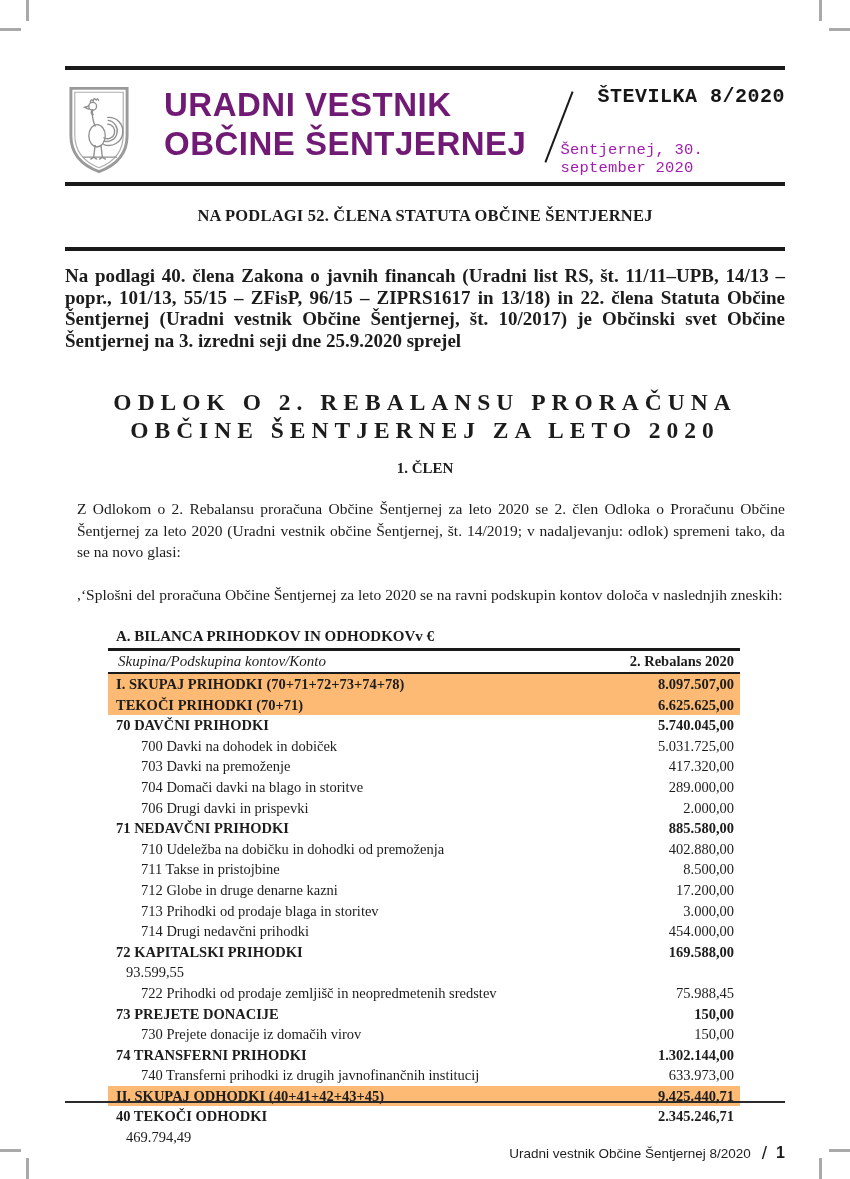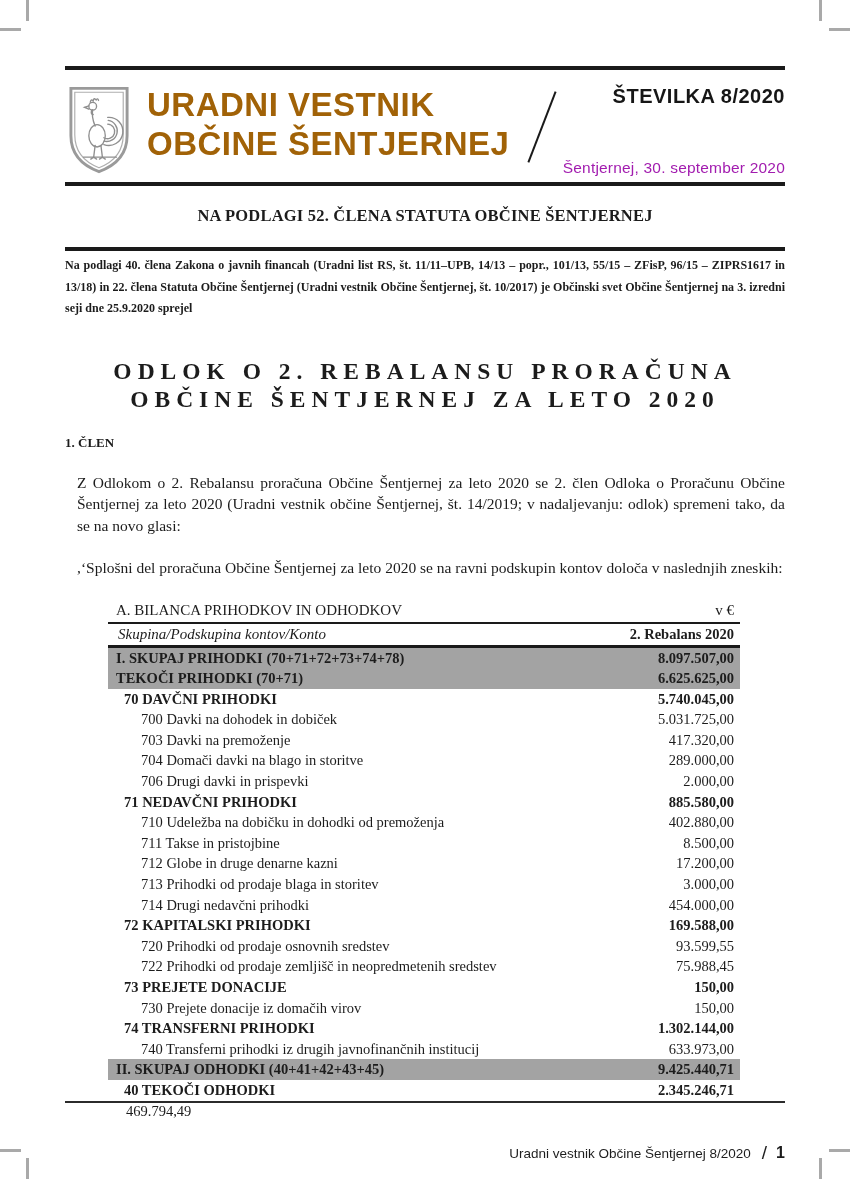--- a/index.html
+++ b/index.html
@@ -13,57 +13,57 @@
   .crop.h { width:21px; height:3px; }
 
   .page { position:absolute; left:65px; top:0; width:720px; }
 
   .rule-thick { height:4px; background:#1a1a1a; }
   .rule1 { margin-top:66px; }
 
   
   .masthead { display:flex; align-items:flex-start; padding:15px 0 10px 3px; height:112px; }
   .coat { width:62px; height:90px; flex:0 0 auto; }
-  .mast-title { margin-left:17px; font-family:"Liberation Sans", sans-serif;
+  .mast-title { margin-left:34px; font-family:"Liberation Sans", sans-serif;
                 font-weight:bold; font-size:33px; line-height:39px; letter-spacing:0.5px;
-                color:#a16207; white-space:nowrap; }
+                color:#701a75; white-space:nowrap; }
   .mast-slash { width:0; height:76px; border-left:2.4px solid #1a1a1a;
                 transform:rotate(21deg); margin:4px 0 0 32px; flex:0 0 auto; }
   .mast-right { flex:1; height:92px; display:flex; flex-direction:column;
                 justify-content:space-between; align-items:flex-end;
-                font-family:Liberation Sans, sans-serif; }
+                font-family:Liberation Mono, monospace; }
   .issue { font-size:20px; font-weight:bold; letter-spacing:0.5px; color:#161616; }
   .dateline { font-size:15.5px; color:#a21caf; letter-spacing:0.2px; }
 
   
   .proclaim { text-align:center; font-weight:bold; font-size:16.5px; line-height:22px;
               padding:19px 0 20px 0; letter-spacing:0.2px; }
 
-  .legal { margin-top:4px; font-weight:bold; font-size:12px; line-height:21.5px;
+  .legal { margin-top:14px; font-weight:bold; font-size:19px; line-height:21.5px;
            text-align:justify; }
 
   .decree-title { margin-top:37px; text-align:center; font-weight:bold;
                   font-size:23.5px; line-height:28px; letter-spacing:6px; }
-  .article-head { margin-top:22px; text-align:left; font-weight:bold; font-size:13px; }
+  .article-head { margin-top:16px; text-align:center; font-weight:bold; font-size:15px; }
 
   .para { margin-top:21px; font-size:15.5px; line-height:21.5px; text-align:justify;margin-left:12px; }
 
   
   .btable { margin:23px 45px 0 43px; font-size:14.5px; }
-  .t-caption { display:flex; justify-content:space-between; font-weight:normal;
+  .t-caption { display:flex; justify-content:flex-start; font-weight:bold;
                font-size:15px; padding:0 6px 3px 8px; }
   .t-rule { height:2.5px; background:#1a1a1a; }
   .t-colhead { display:flex; justify-content:space-between; padding:0 6px; line-height:21px; }
   .t-colhead .c1 { font-style:italic; font-size:15px; padding-left:4px; }
   .t-colhead .c2 { font-weight:bold; }
   .t-rows .row { display:flex; justify-content:space-between; line-height:20.6px;
                  padding:0 6px 0 8px; }
   .t-rows .row .val { white-space:nowrap; padding-left:10px; }
-  .t-rows .row.total { background:#a3a3a3; font-weight:bold; }
-  .t-rows .row.group { font-weight:bold;margin-left:8px; }
+  .t-rows .row.total { background:#fdba74; font-weight:bold; }
+  .t-rows .row.group { font-weight:bold; }
   .t-rows .row.item .lbl { padding-left:25px; }
 
   
   .foot-rule { position:absolute; left:65px; width:720px; top:1101px; height:2px; background:#2b2b2b; }
   .footer { position:absolute; right:65px; top:1141px; display:flex; align-items:baseline;
             font-family:"Liberation Sans", sans-serif; }
   .footer .ftext { font-size:13.5px; color:#1e1e1e; }
   .footer .fslash { font-size:19px; margin:0 9px 0 11px; transform:translateY(1px); }
   .footer .fpage { font-size:16px; font-weight:bold; }
 </style>
@@ -209,21 +209,20 @@
     <span class="lbl">714 Drugi nedavčni prihodki</span>
     <span class="val">454.000,00</span>
   </div>
 
   <div class="row group">
     <span class="lbl">72 KAPITALSKI PRIHODKI</span>
     <span class="val">169.588,00</span>
   </div>
 
   <div class="row item">
-    <span class="lbl">720 Prihodki od prodaje osnovnih sredstev</span>
     <span class="val">93.599,55</span>
   </div>
 
   <div class="row item">
     <span class="lbl">722 Prihodki od prodaje zemljišč in neopredmetenih sredstev</span>
     <span class="val">75.988,45</span>
   </div>
 
   <div class="row group">
     <span class="lbl">73 PREJETE DONACIJE</span>

